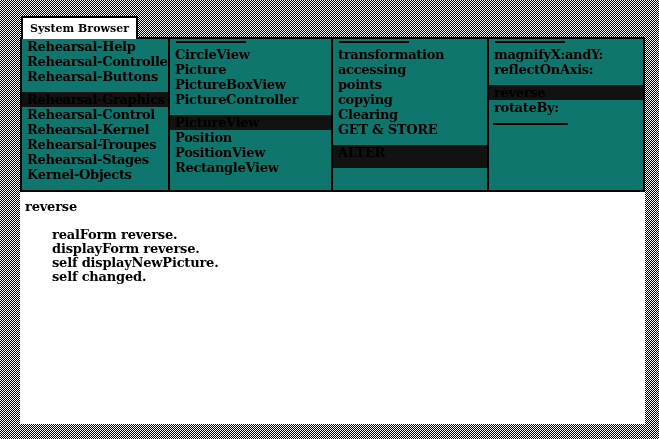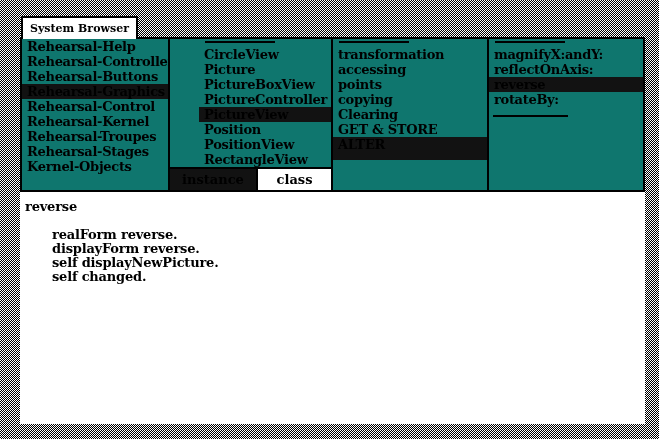--- a/index.html
+++ b/index.html
@@ -10,36 +10,37 @@
     background-size:2px 2px;
     font-family:"DejaVu Serif", serif;
     font-weight:bold;
     color:#000;
     -webkit-font-smoothing:none;
   }
   .dither-sel{
     background-color:#fff;
     background-image:radial-gradient(circle, #000 0.7px, rgba(0,0,0,0) 0.8px);
     background-size:2px 2px;
+    margin-top:8px;
   }
   
   .title-tab{
     position:absolute;left:21px;top:16px;height:23px;box-sizing:border-box;
     background:#fff;border:2px solid #000;border-bottom:none;
     padding:2px 7px 0 7px;font-size:11px;line-height:17px;white-space:nowrap;z-index:3;
   }
   
   .panes-row{
     position:absolute;left:20px;top:37px;width:625px;height:155px;box-sizing:border-box;
     background:#0f766e;border:2px solid #000;display:flex;z-index:2;
   }
   .pane{box-sizing:border-box;border-right:2px solid #000;overflow:hidden;position:relative;height:100%;}
   .pane.last{border-right:none;}
   .p1{flex:0 0 148px;}
-  .p2{flex:0 0 163px;padding-left:29px;}
+  .p2{flex:0 0 163px;}
   .p3{flex:0 0 156px;}
   .p4{flex:1 1 auto;}
   .top-rule{height:2px;background:#000;width:70px;margin:2px 0 4px 6px;}
   .end-rule{height:2px;background:#000;width:75px;margin:8px 0 0 4px;}
   .row{
     height:15px;line-height:15px;font-size:13px;letter-spacing:-0.3px;
     padding-left:5px;white-space:nowrap;overflow:hidden;
   }
   .row.tall{height:23px;}
   
@@ -82,24 +83,20 @@
   <div class="pane p2">
     <div class="top-rule"></div>
     <div class="row">CircleView</div>
     <div class="row">Picture</div>
     <div class="row">PictureBoxView</div>
     <div class="row">PictureController</div>
     <div class="row dither-sel">PictureView</div>
     <div class="row">Position</div>
     <div class="row">PositionView</div>
     <div class="row">RectangleView</div>
-    <div class="btn-row">
-      <div class="btn btn-instance dither-sel">instance</div>
-      <div class="btn btn-class">class</div>
-    </div>
   </div>
 
   <div class="pane p3">
     <div class="top-rule"></div>
     <div class="row">transformation</div>
     <div class="row">accessing</div>
     <div class="row">points</div>
     <div class="row">copying</div>
     <div class="row">Clearing</div>
     <div class="row">GET &amp; STORE</div>

